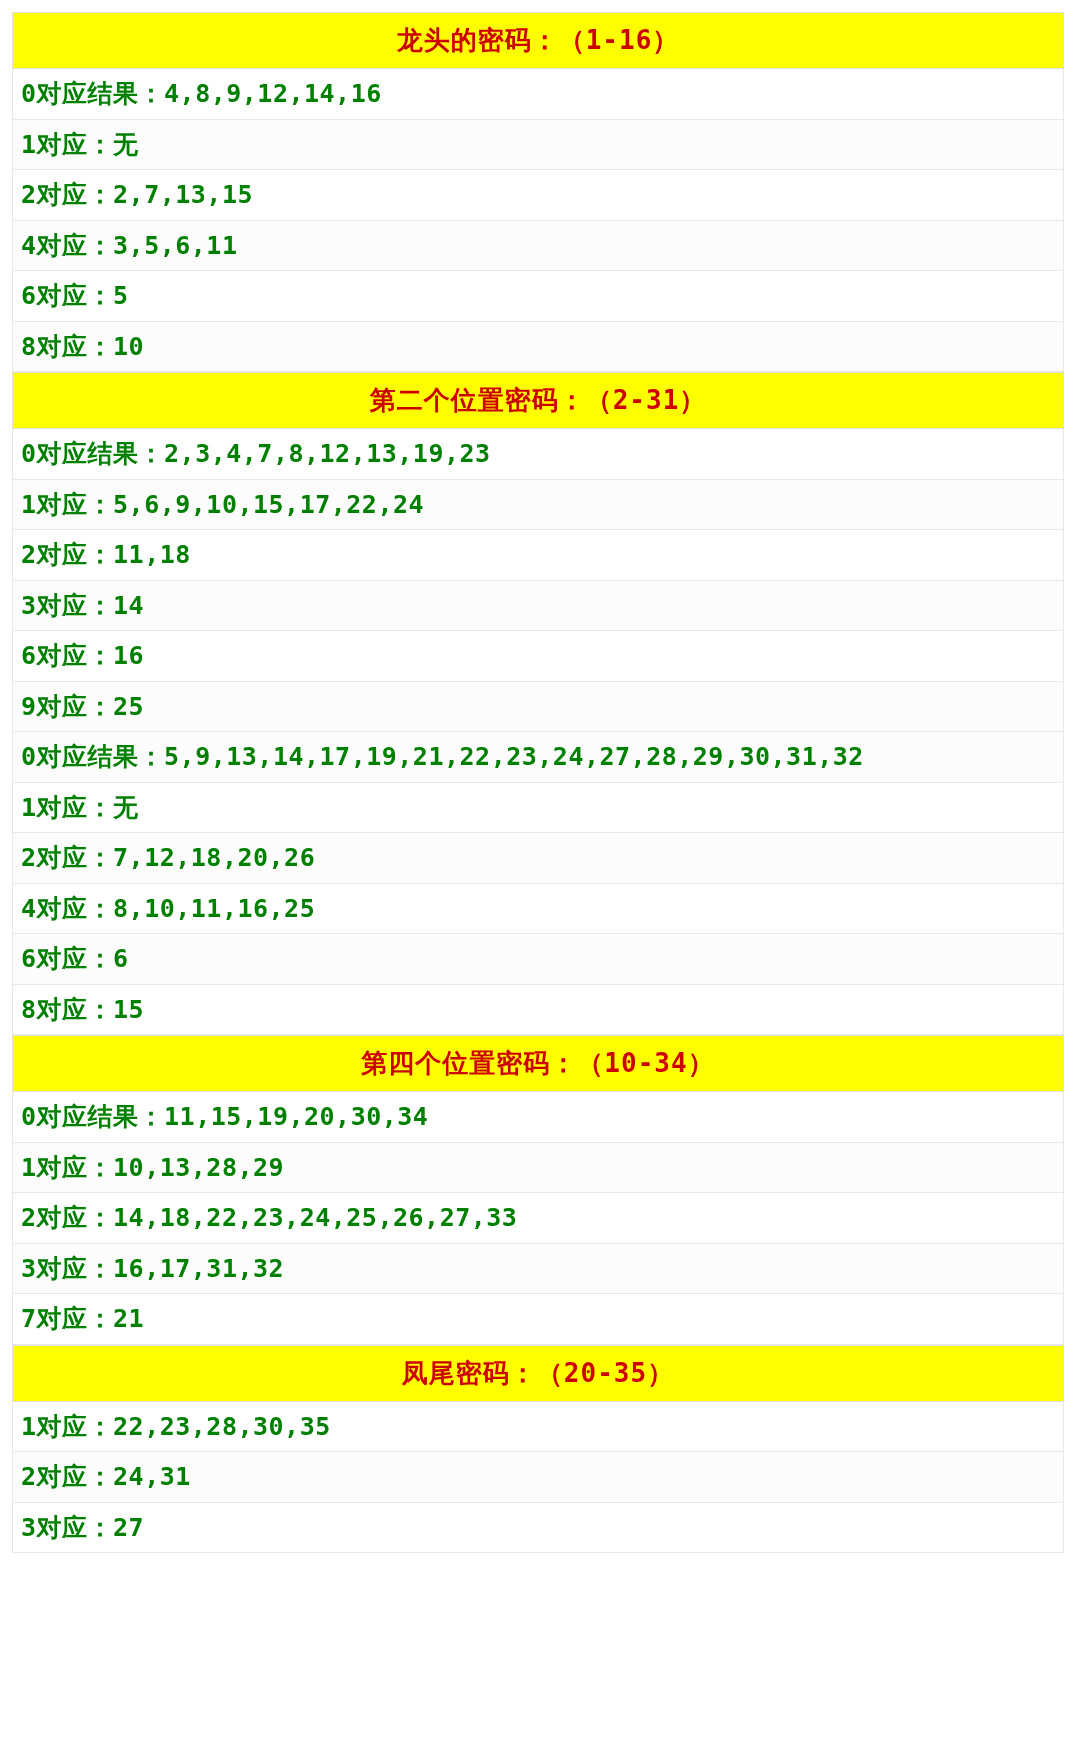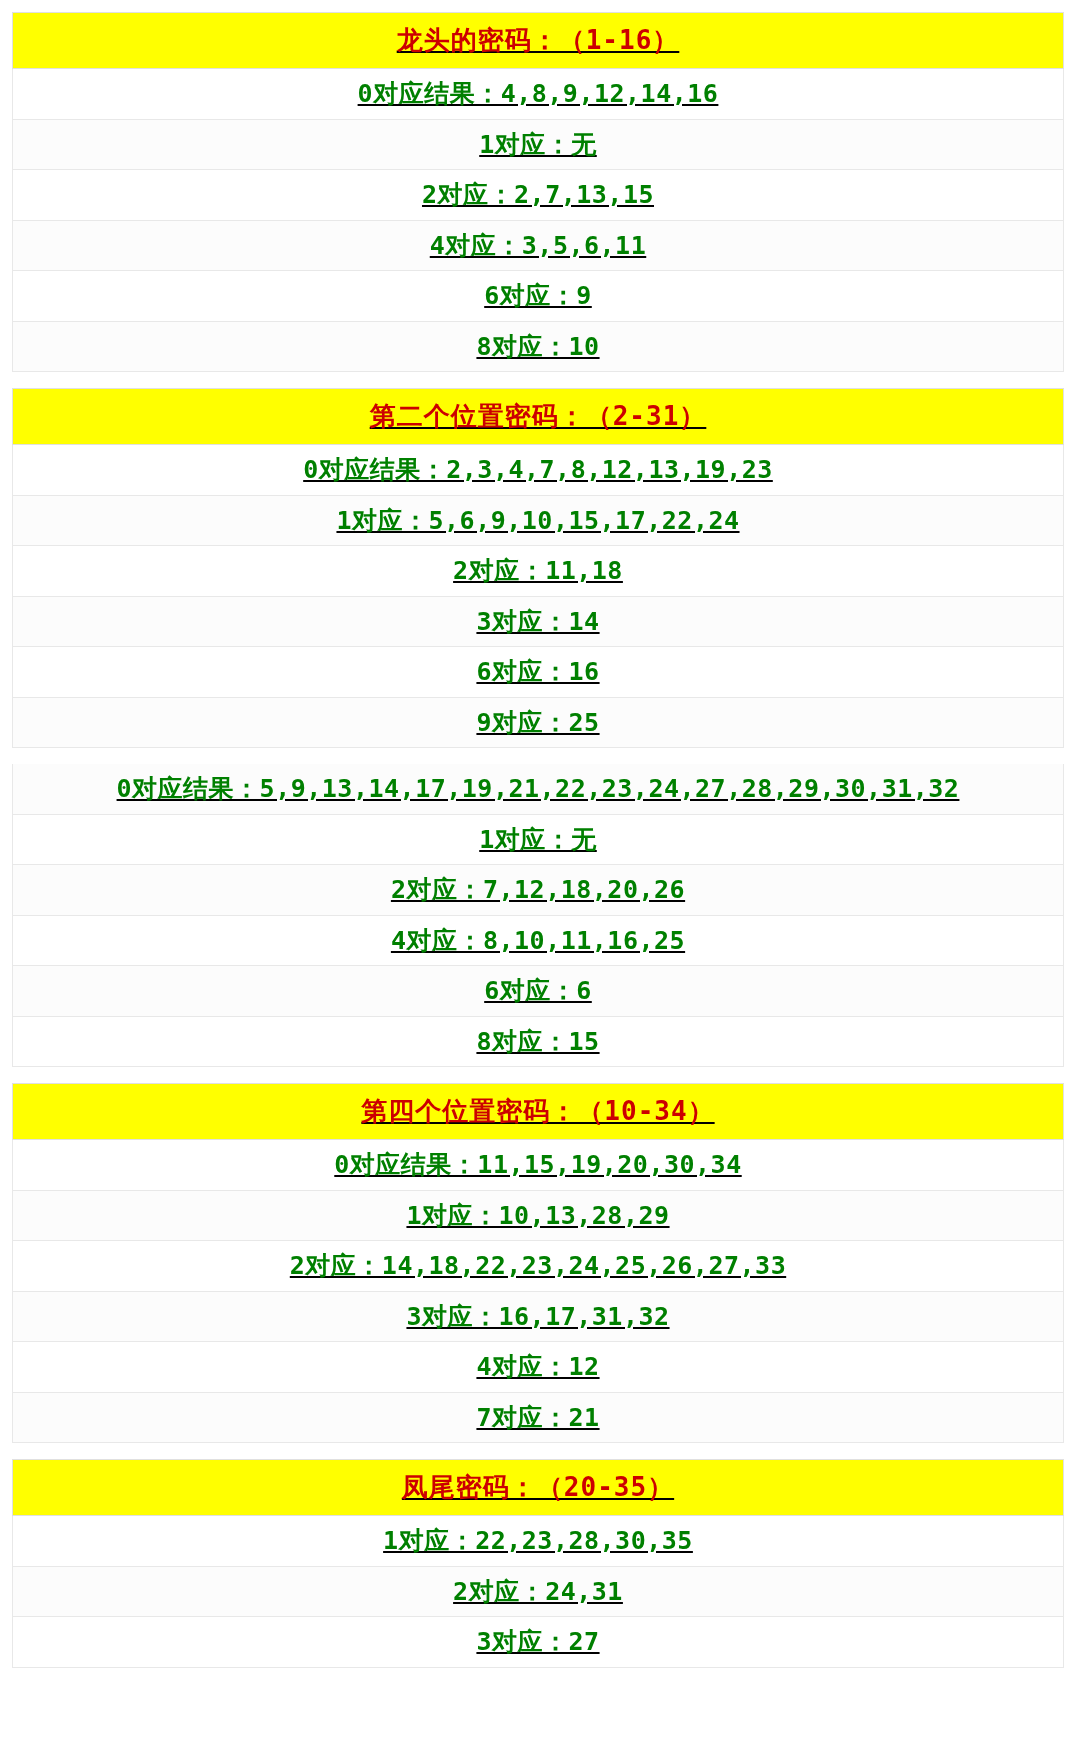--- a/index.html
+++ b/index.html
@@ -7,22 +7,21 @@
       padding: 0;
       box-sizing: border-box;
     }
     body {
       background: #ffffff;
       font-family: "Microsoft YaHei", "SimSun", Arial, sans-serif;
       width: 1076px;
       padding: 12px;
     }
     .section {
-      margin-bottom: 16px;
-      text-decoration: underline;
+      margin-bottom: 0;
     }
     .header {
       background: #ffff00;
       color: #cc0000;
       text-align: center;
       font-size: 26px;
       font-weight: bold;
       padding: 10px 0;
       border: 1px solid #e0e0e0;
       font-family: "SimSun", "Microsoft YaHei", monospace;
@@ -32,37 +31,36 @@
       background: #ffffff;
       color: #008000;
       font-size: 25px;
       font-weight: bold;
       padding: 6px 8px;
       border: 1px solid #e8e8e8;
       border-top: none;
       font-family: "SimSun", "Microsoft YaHei", monospace;
       letter-spacing: 0.5px;
       line-height: 1.5;
-      text-align: center;
     }
     .row:nth-child(odd) {
       background: #fcfcfc;
     }
   </style>
 </head>
 <body>
 
 <div id="container">
     <div class="section">
       <div class="header">龙头的密码：（1-16）</div>
       <div class="row">0对应结果：4,8,9,12,14,16</div>
       <div class="row">1对应：无</div>
       <div class="row">2对应：2,7,13,15</div>
       <div class="row">4对应：3,5,6,11</div>
-      <div class="row">6对应：9</div>
+      <div class="row">6对应：5</div>
       <div class="row">8对应：10</div>
     </div>
     <div class="section">
       <div class="header">第二个位置密码：（2-31）</div>
       <div class="row">0对应结果：2,3,4,7,8,12,13,19,23</div>
       <div class="row">1对应：5,6,9,10,15,17,22,24</div>
       <div class="row">2对应：11,18</div>
       <div class="row">3对应：14</div>
       <div class="row">6对应：16</div>
       <div class="row">9对应：25</div>
@@ -74,21 +72,20 @@
       <div class="row">4对应：8,10,11,16,25</div>
       <div class="row">6对应：6</div>
       <div class="row">8对应：15</div>
     </div>
     <div class="section">
       <div class="header">第四个位置密码：（10-34）</div>
       <div class="row">0对应结果：11,15,19,20,30,34</div>
       <div class="row">1对应：10,13,28,29</div>
       <div class="row">2对应：14,18,22,23,24,25,26,27,33</div>
       <div class="row">3对应：16,17,31,32</div>
-      <div class="row">4对应：12</div>
       <div class="row">7对应：21</div>
     </div>
     <div class="section">
       <div class="header">凤尾密码：（20-35）</div>
       <div class="row">1对应：22,23,28,30,35</div>
       <div class="row">2对应：24,31</div>
       <div class="row">3对应：27</div>
     </div>
   </div>
 

